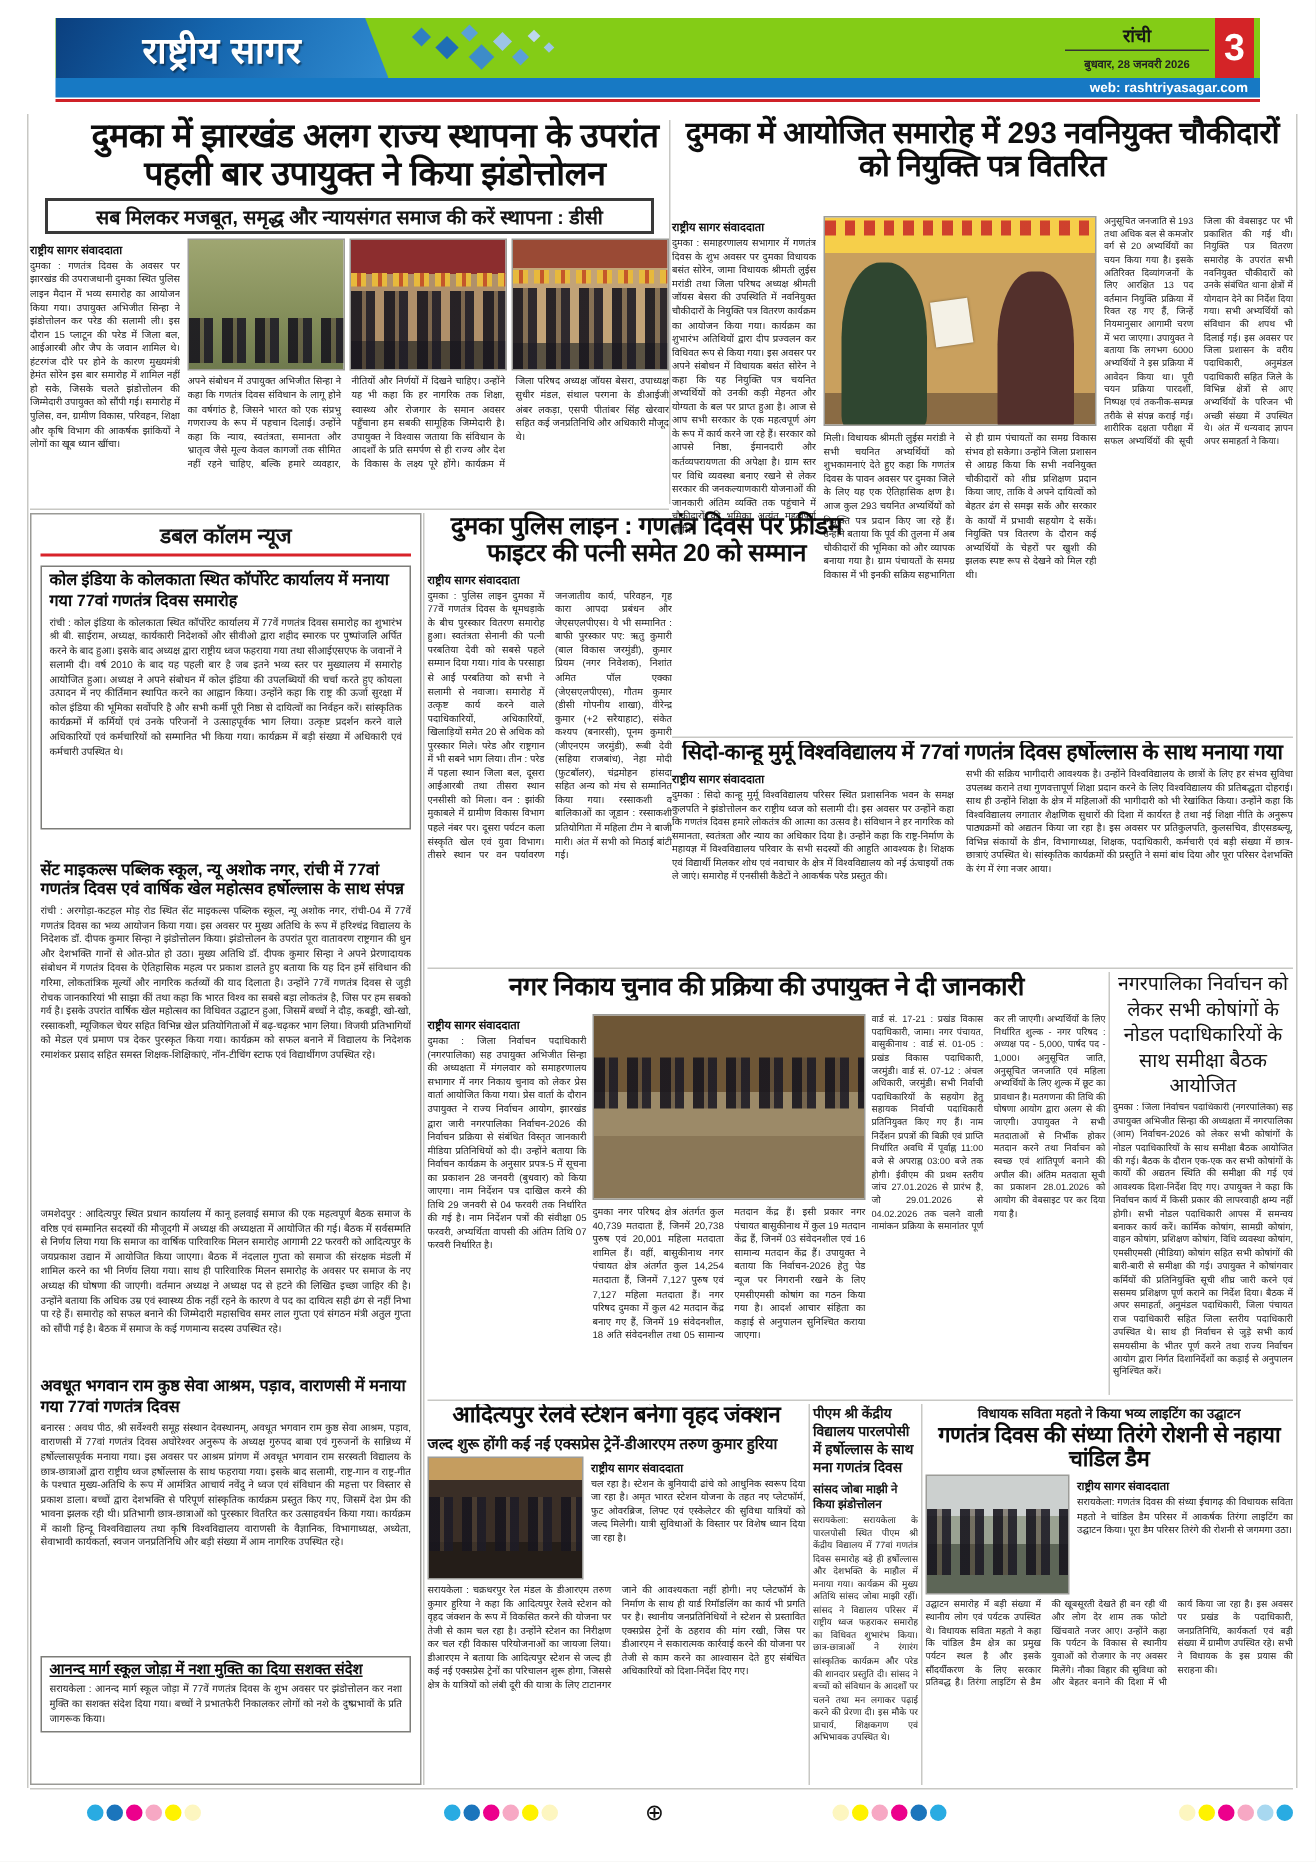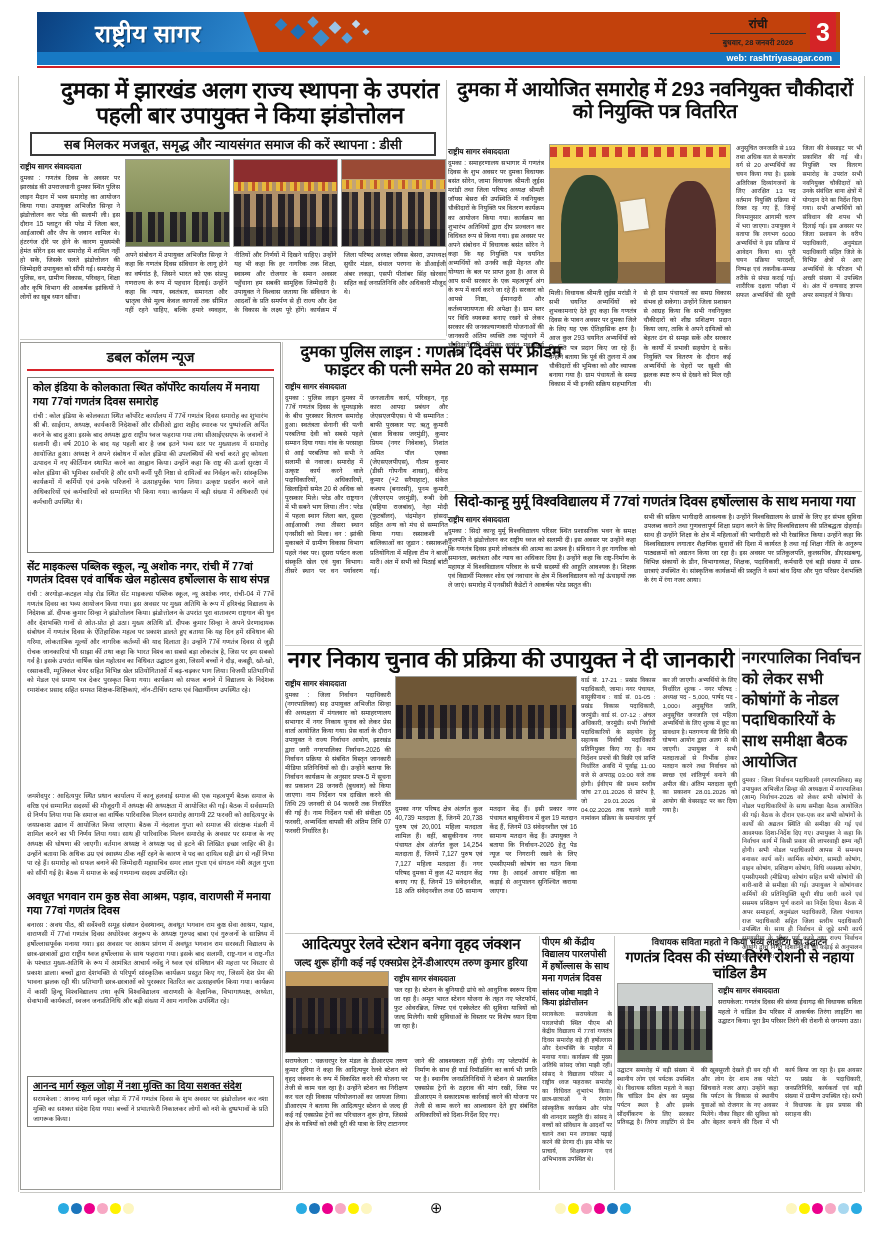--- a/index.html
+++ b/index.html
@@ -6,21 +6,21 @@
   html,body { background:#f4f4f1; }
   #page {
     position:relative; width:877px; height:1241px; margin:0 auto;
     background:#ffffff; overflow:hidden;
     font-family:"Liberation Sans","DejaVu Sans",sans-serif; color:#161616;
   }
   .hairline-v { position:absolute; width:1px; background:#c8c8c4; }
   .hairline-h { position:absolute; height:1px; background:#c8c8c4; }
 
   
-  #masthead { position:absolute; left:37px; top:12px; width:803px; height:40px; background:#c2410c; }
+  #masthead { position:absolute; left:37px; top:12px; width:803px; height:40px; background:#84cc16; }
   #mast-blue {
     position:absolute; left:0; top:0; width:222px; height:40px;
     background:linear-gradient(120deg,#0b3f7e 0%,#1565ad 45%,#2f8ad0 100%);
     clip-path:polygon(0 0,93% 0,100% 100%,0 100%);
     display:flex; align-items:center; justify-content:center;
   }
   #paper-name { color:#fff; font-weight:bold; font-size:24px; letter-spacing:.5px; text-shadow:1px 1px 1px rgba(0,0,0,.45); }
   #mast-diamonds { position:absolute; left:232px; top:2px; width:120px; height:36px; }
   #section-title { position:absolute; left:330px; top:2px; width:280px; height:38px; display:flex; align-items:center; justify-content:center; font-weight:bold; font-size:25px; color:#0d0d0d; }
   #mast-edition { position:absolute; right:34px; top:3px; width:96px; text-align:center; }
@@ -70,54 +70,54 @@
   #appt .h-main { font-size:20px; }
   #appt-colA { position:absolute; left:0; top:66px; width:96px; height:344px; }
   #appt-photo { position:absolute; left:101px; top:66px; width:182px; height:140px; }
   #appt-belowB { position:absolute; left:101px; top:210px; width:182px; height:200px; }
   #appt-colD { position:absolute; left:288px; top:66px; width:126px; height:344px; font-size:6.1px; }
 
   
   #leftcol { position:absolute; left:20px; top:342px; width:261px; height:848px; border:1px solid #9a9a96; padding:4px 6px; overflow:hidden; background:#fff; }
   #leftcol-title { font-weight:bold; font-size:14px; text-align:center; padding-bottom:3px; border-bottom:2.5px solid #d8232a; }
   .lc-box { border:1px solid #7d7d79; margin-top:6px; padding:3px 5px; }
-  .lc-h { font-weight:bold; font-size:10.8px; line-height:1.28; color:#0d0d0d; margin-top:7px; }
+  .lc-h { font-weight:bold; font-size:10.8px; line-height:1.28; color:#0d0d0d; margin-top:21px; }
   .lc-box .lc-h { margin-top:0; }
   .lc-b { font-size:6.6px; line-height:1.45; text-align:justify; color:#1c1c1c; margin-top:2px; overflow:hidden; }
 
   
   #police { position:absolute; left:285px; top:342px; width:292px; height:300px; }
   #police .h-main { font-size:16.5px; }
   #police-body { width:163px; height:224px; }
 
   
   #univ { position:absolute; left:448px; top:494px; width:414px; height:150px; }
   #univ .h-main { font-size:14px; }
   #univ-row { display:flex; gap:8px; margin-top:2px; }
   #univ-a { width:188px; flex:none; }
   #univ-a .bt { height:116px; }
   #univ-b { flex:1; height:132px; }
 
   
   #muni { position:absolute; left:285px; top:648px; width:452px; height:284px; }
-  #muni .h-main { font-size:22px; }
+  #muni .h-main { font-size:17px; }
   #muni-colA { position:absolute; left:0; top:28px; width:106px; height:254px; }
   #muni-photo { position:absolute; left:110px; top:28px; width:182px; height:124px; }
   #muni-belowB { position:absolute; left:110px; top:156px; width:182px; height:126px; }
   #muni-colC { position:absolute; left:296px; top:28px; width:156px; height:254px; font-size:6.1px; }
 
   
   #review { position:absolute; left:742px; top:648px; width:120px; height:284px; }
-  #review-h { font-weight:bold; font-size:16px; line-height:1.3; }
+  #review-h { font-weight:normal; font-size:13px; line-height:1.3; text-align:center; }
   #review-b { height:218px; margin-top:3px; }
 
   
   #rail { position:absolute; left:285px; top:936px; width:252px; height:254px; }
   #rail .h-main { font-size:15px; }
-  #rail-sub { font-weight:bold; font-size:10px; text-align:center; margin:2px 0; }
+  #rail-sub { font-weight:bold; font-size:10px; margin:2px 0; }
   #rail-row { display:flex; gap:5px; height:82px; }
   #rail-photo { width:104px; flex:none; }
   #rail-lead { flex:1; }
   #rail-lead .bt { height:68px; }
   #rail-b { height:114px; margin-top:3px; }
 
   
   #pmshri { position:absolute; left:542px; top:936px; width:70px; height:254px; }
   #pm-h { font-weight:bold; font-size:9.3px; line-height:1.3; }
   #pm-k { font-weight:bold; font-size:7.8px; margin:3px 0; }

